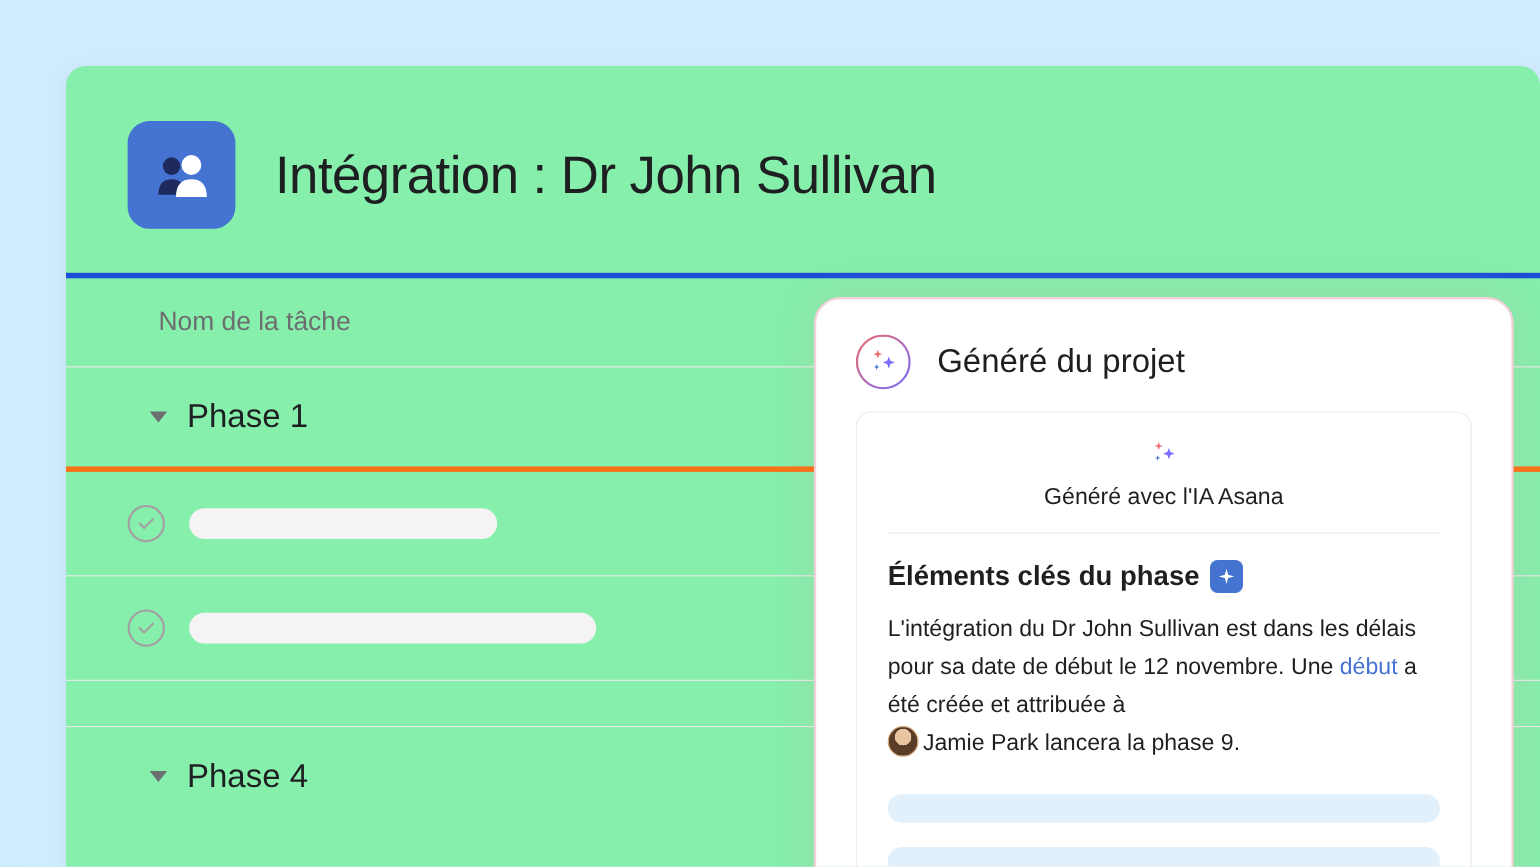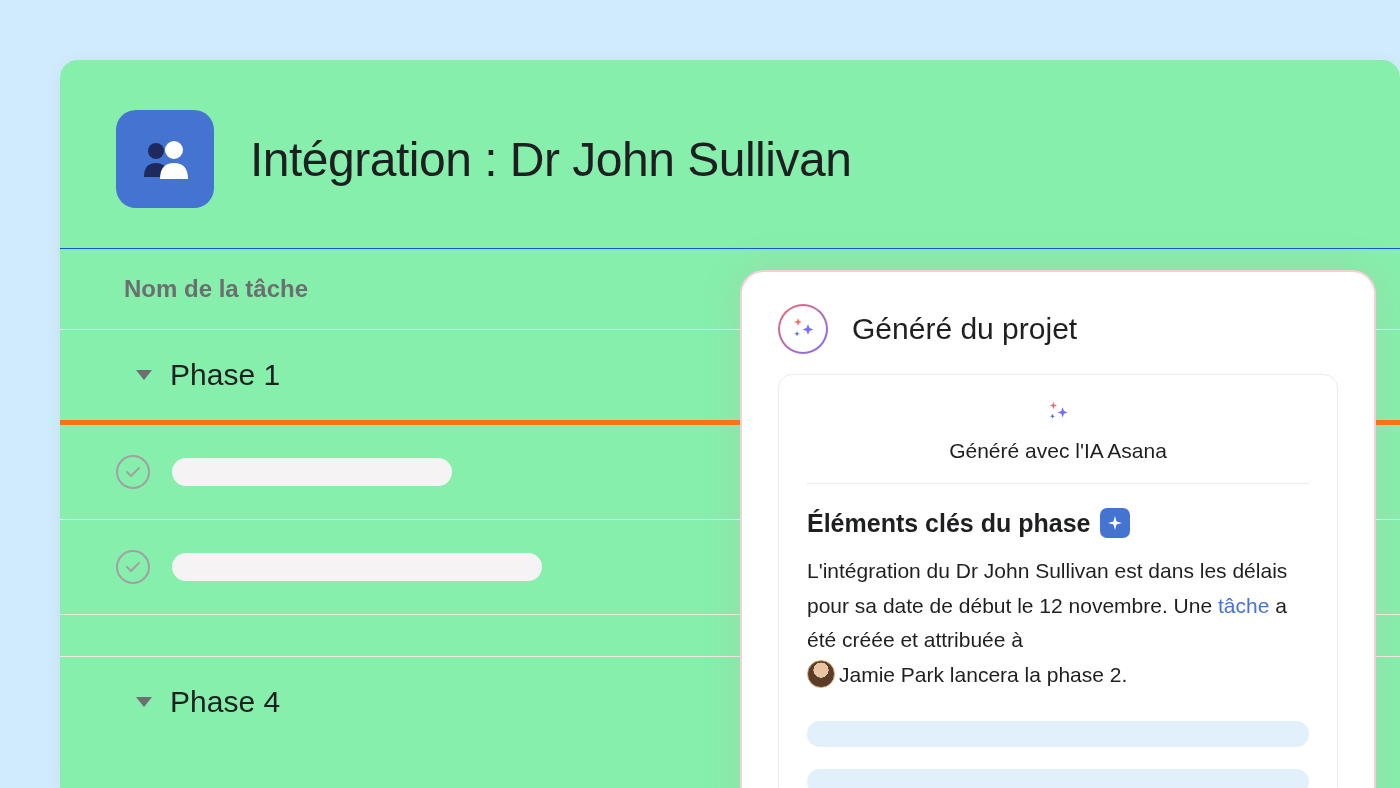--- a/index.html
+++ b/index.html
@@ -42,24 +42,23 @@
       flex-shrink: 0;
     }
     .project-icon svg { width: 54px; height: 44px; }
     .project-title {
       font-size: 48px;
       font-weight: 500;
       color: #1e1f21;
       letter-spacing: -0.5px;
     }
     .column-header {
-      border-top: 1px solid #1d4ed8;
+      border-top: 5px solid #1d4ed8;
       border-bottom: 1px solid #edeae9;
-      padding: 26px 64px;
-      font-weight: bold;
+      padding: 26px 84px;
     }
     .column-header-text {
       font-size: 24px;
       color: #6d6e6f;
     }
     .section-row {
       display: flex;
       align-items: center;
       gap: 18px;
       padding: 28px 56px 28px 76px;
@@ -289,23 +288,23 @@
         <div class="key-title-row">
           <span class="key-title">Éléments clés du phase</span>
           <div class="diamond-badge">
             <svg viewBox="0 0 18 18">
                 <path d="M9 2 L10.5 7.5 L16 9 L10.5 10.5 L9 16 L7.5 10.5 L2 9 L7.5 7.5 Z" fill="#fff"></path>
               </svg>
           </div>
         </div>
 
         <div class="body-text">
-          <span>L'intégration du Dr John Sullivan est dans les délais pour sa date de début le 12 novembre. Une </span><span class="link">tâche</span><span> a été créée et attribuée à</span>
+          <span>L'intégration du Dr John Sullivan est dans les délais pour sa date de début le 12 novembre. Une </span><span class="link">début</span><span> a été créée et attribuée à</span>
           <br>
-          <span class="avatar"></span><span>Jamie Park lancera la phase 2.</span>
+          <span class="avatar"></span><span>Jamie Park lancera la phase 9.</span>
         </div>
 
         <div class="blue-lines">
           <div class="blue-line bl1"></div>
           <div class="blue-line bl2"></div>
           <div class="blue-line bl3"></div>
         </div>
       </div>
     </div>
 

